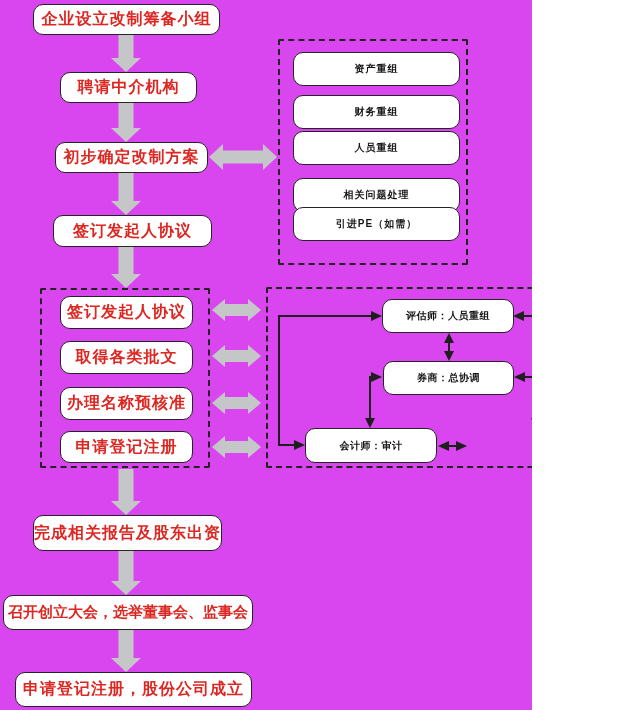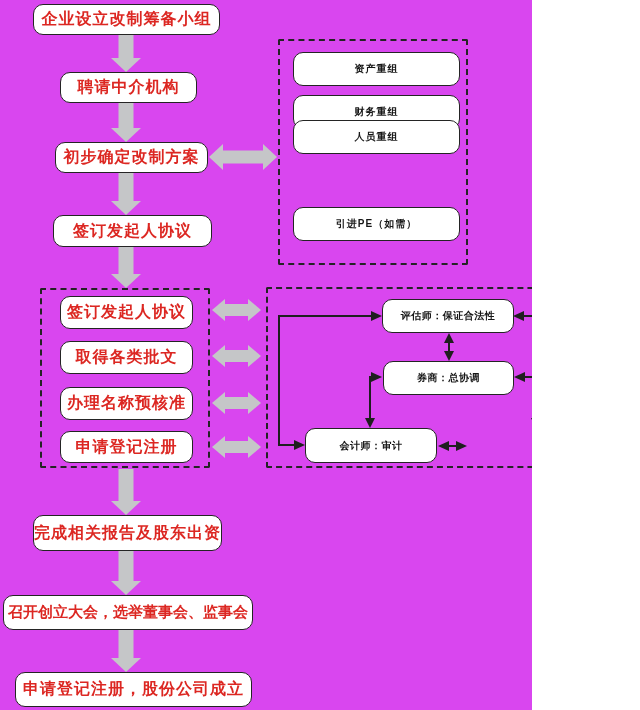--- a/index.html
+++ b/index.html
@@ -109,20 +109,21 @@
   <div class="node red tight" style="left:3px;top:595px;width:250px;height:35px">召开创立大会，选举董事会、监事会</div>
   <div class="node red" style="left:15px;top:672px;width:237px;height:35px">申请登记注册，股份公司成立</div>
 
   <div class="node red" style="left:60px;top:296px;width:133px;height:33px">签订发起人协议</div>
   <div class="node red" style="left:60px;top:341px;width:133px;height:33px">取得各类批文</div>
   <div class="node red" style="left:60px;top:387px;width:133px;height:33px">办理名称预核准</div>
   <div class="node red" style="left:60px;top:431px;width:133px;height:32px">申请登记注册</div>
 
   <div class="node dark" style="left:293px;top:52px;width:167px;height:34px">资产重组</div>
   <div class="node dark" style="left:293px;top:95px;width:167px;height:34px">财务重组</div>
-  <div class="node dark" style="left:293px;top:120px;width:167px;height:34px">人员重组</div>
+  <div class="node dark" style="left:293px;top:131px;width:167px;height:34px">人员重组</div>
+  <div class="node dark" style="left:293px;top:178px;width:167px;height:34px">相关问题处理</div>
   <div class="node dark" style="left:293px;top:207px;width:167px;height:34px">引进PE（如需）</div>
 
-  <div class="node dark tight" style="left:382px;top:299px;width:132px;height:34px">评估师：保证合法性</div>
+  <div class="node dark tight" style="left:382px;top:299px;width:132px;height:34px">评估师：人员重组</div>
   <div class="node dark tight" style="left:383px;top:361px;width:131px;height:34px">券商：总协调</div>
   <div class="node dark tight" style="left:305px;top:428px;width:132px;height:35px">会计师：审计</div>
 
 </div>
 
 </body></html>

